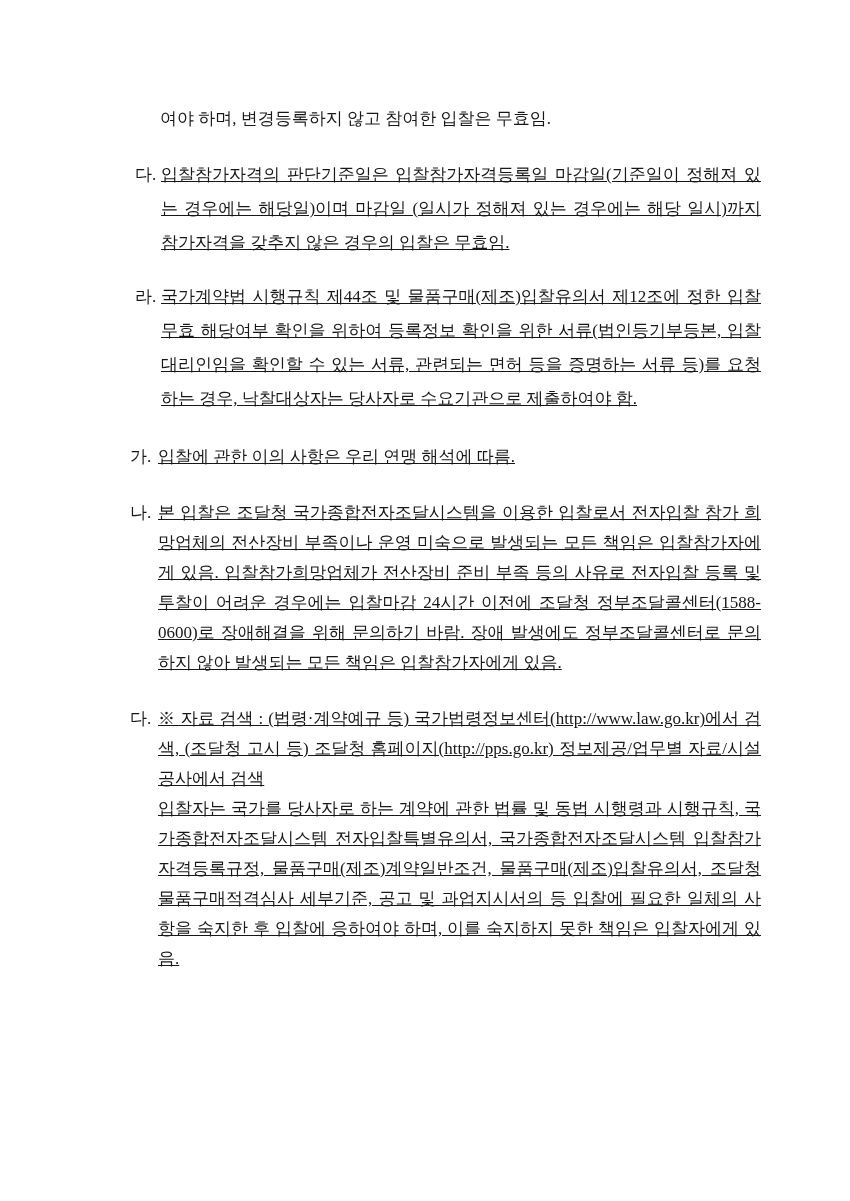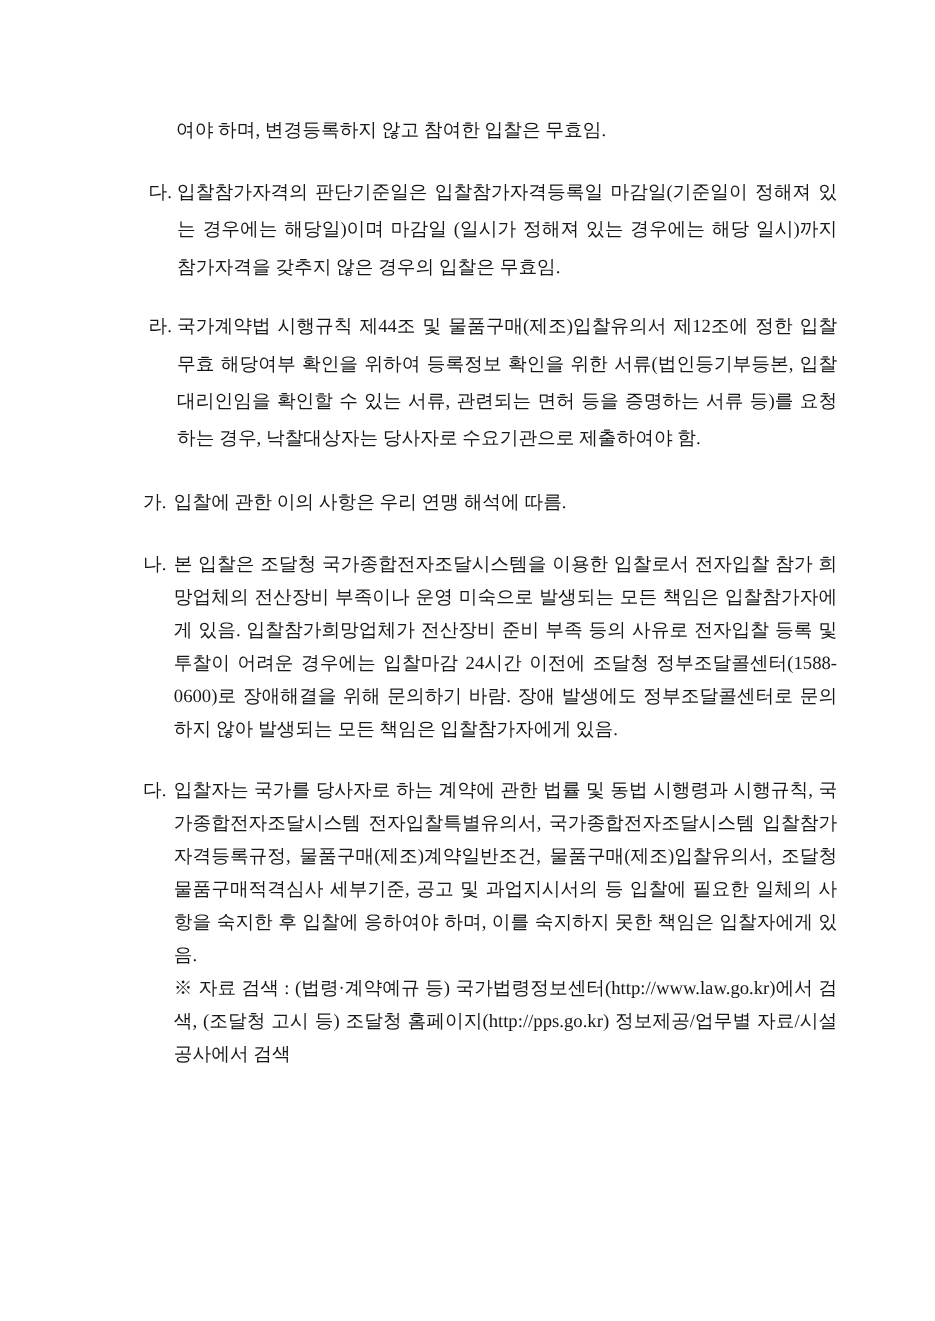--- a/index.html
+++ b/index.html
@@ -12,20 +12,21 @@
     color: #171717;
     font-family: "Liberation Serif", "DejaVu Serif", serif;
     font-size: 17px;
     padding: 102px 89px 0 97px;
     overflow: hidden;
     position: relative;
   }
   .txt {
     flex: 1;
     text-align: justify;
+    text-decoration: underline;
   }
   .cont {
     margin-left: 63px;
     line-height: 34px;
     text-align: justify;
   }
   .li { display: flex; align-items: flex-start; }
   .li .lbl { flex: none; }
   .li8 { margin-left: 38px; line-height: 34px; }
   .li8 .lbl { width: 26px; }
@@ -72,18 +73,18 @@
   </div>
 
   <div class="li li9 mt-item9b">
     <span class="lbl">나.</span>
     <p class="txt">본 입찰은 조달청 국가종합전자조달시스템을 이용한 입찰로서 전자입찰 참가 희망업체의 전산장비 부족이나 운영 미숙으로 발생되는 모든 책임은 입찰참가자에게 있음. 입찰참가희망업체가 전산장비 준비 부족 등의 사유로 전자입찰 등록 및 투찰이 어려운 경우에는 입찰마감 24시간 이전에 조달청 정부조달콜센터(1588-0600)로 장애해결을 위해 문의하기 바람. 장애 발생에도 정부조달콜센터로 문의하지 않아 발생되는 모든 책임은 입찰참가자에게 있음.</p>
   </div>
 
   <div class="li li9 mt-item9c">
     <span class="lbl">다.</span>
     <div class="txtcol">
+      <p class="txt note">※ 자료 검색 : (법령·계약예규 등) 국가법령정보센터(http://www.law.go.kr)에서 검색, (조달청 고시 등) 조달청 홈페이지(http://pps.go.kr) 정보제공/업무별 자료/시설공사에서 검색</p>
       <p class="txt">입찰자는 국가를 당사자로 하는 계약에 관한 법률 및 동법 시행령과 시행규칙, 국가종합전자조달시스템 전자입찰특별유의서, 국가종합전자조달시스템 입찰참가자격등록규정, 물품구매(제조)계약일반조건, 물품구매(제조)입찰유의서, 조달청 물품구매적격심사 세부기준, 공고 및 과업지시서의 등 입찰에 필요한 일체의 사항을 숙지한 후 입찰에 응하여야 하며, 이를 숙지하지 못한 책임은 입찰자에게 있음.</p>
-      <p class="txt note">※ 자료 검색 : (법령·계약예규 등) 국가법령정보센터(http://www.law.go.kr)에서 검색, (조달청 고시 등) 조달청 홈페이지(http://pps.go.kr) 정보제공/업무별 자료/시설공사에서 검색</p>
     </div>
   </div>
 
 </div>
 
 </body></html>

